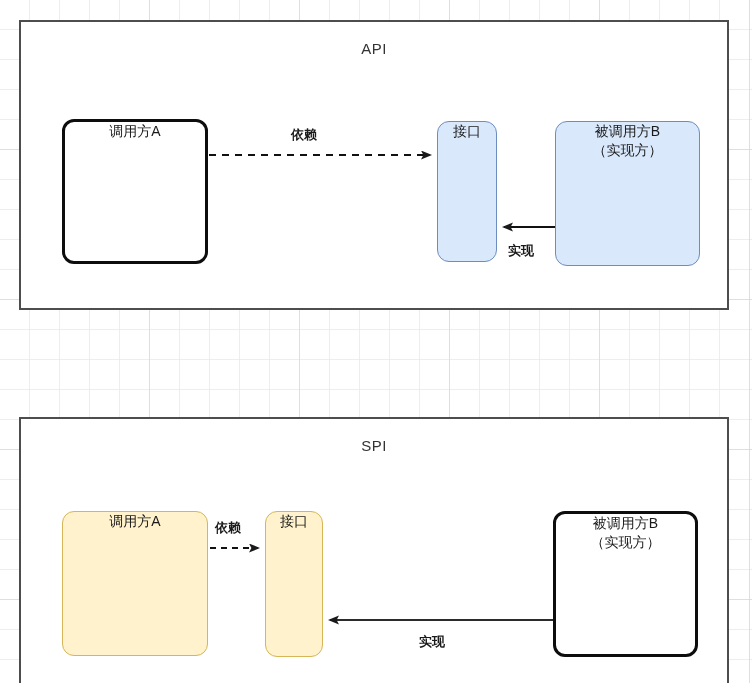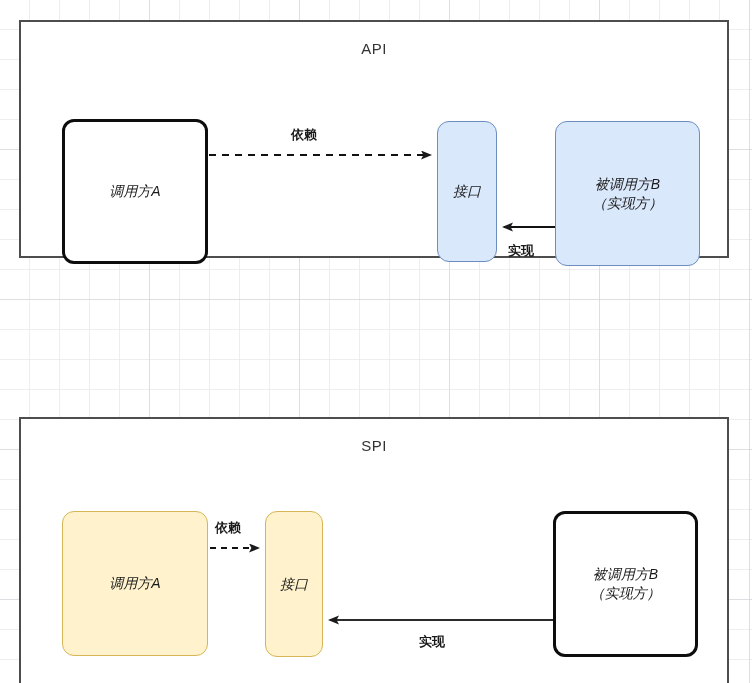--- a/index.html
+++ b/index.html
@@ -43,36 +43,35 @@
     position: absolute;
     top: 18px;
     left: 0;
     width: 100%;
     text-align: center;
     font-size: 15px;
     color: #333333;
     letter-spacing: 0.5px;
   }
 
-  #api-container  { left: 19px;  top: 20px;  width: 710px; height: 238px; }
+  #api-container  { left: 19px;  top: 20px;  width: 710px; height: 290px; }
   #spi-container  { left: 19px;  top: 417px; width: 710px; height: 290px; }
 
   
   .node {
     position: absolute;
     box-sizing: border-box;
     display: flex;
-    align-items: center;
+    align-items: flex-start;
     justify-content: center;
     text-align: center;
     font-size: 14px;
     line-height: 1.35;
     color: #1a1a1a;
     border-radius: 12px;
-    font-style: italic;
   }
   .node-plain {
     background: #ffffff;
     border: 3px solid #0d0d0d;
   }
   .node-blue {
     background: #dae8fc;
     border: 1px solid #6c8ebf;
   }
   .node-yellow {

